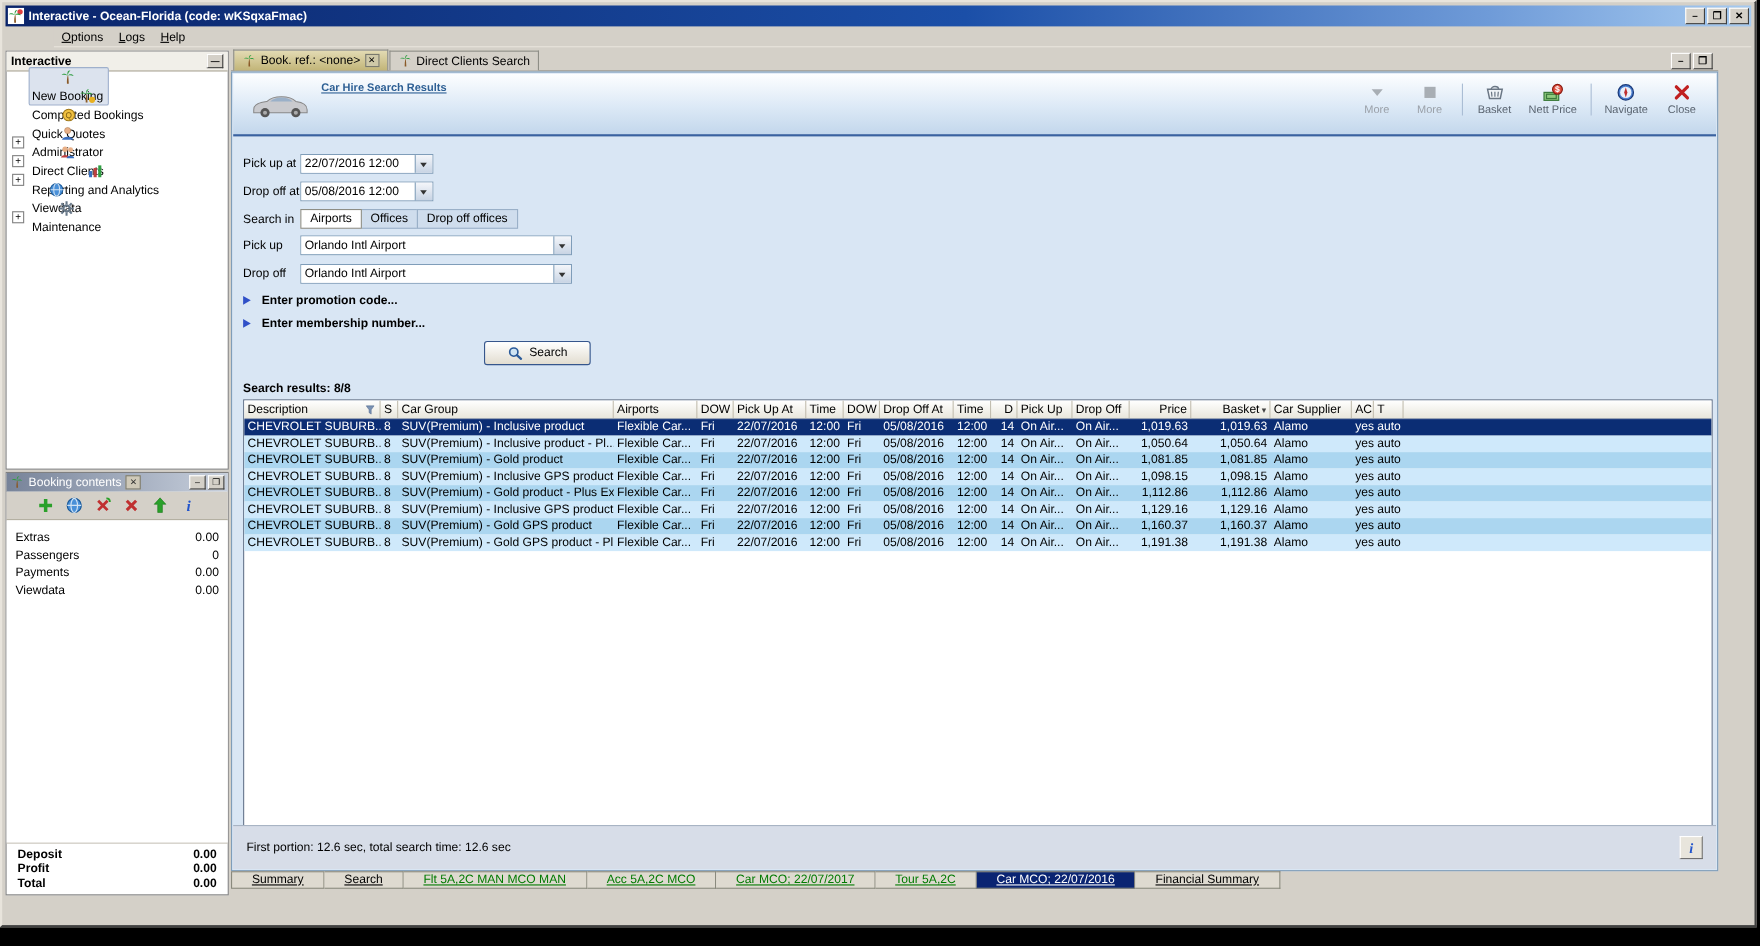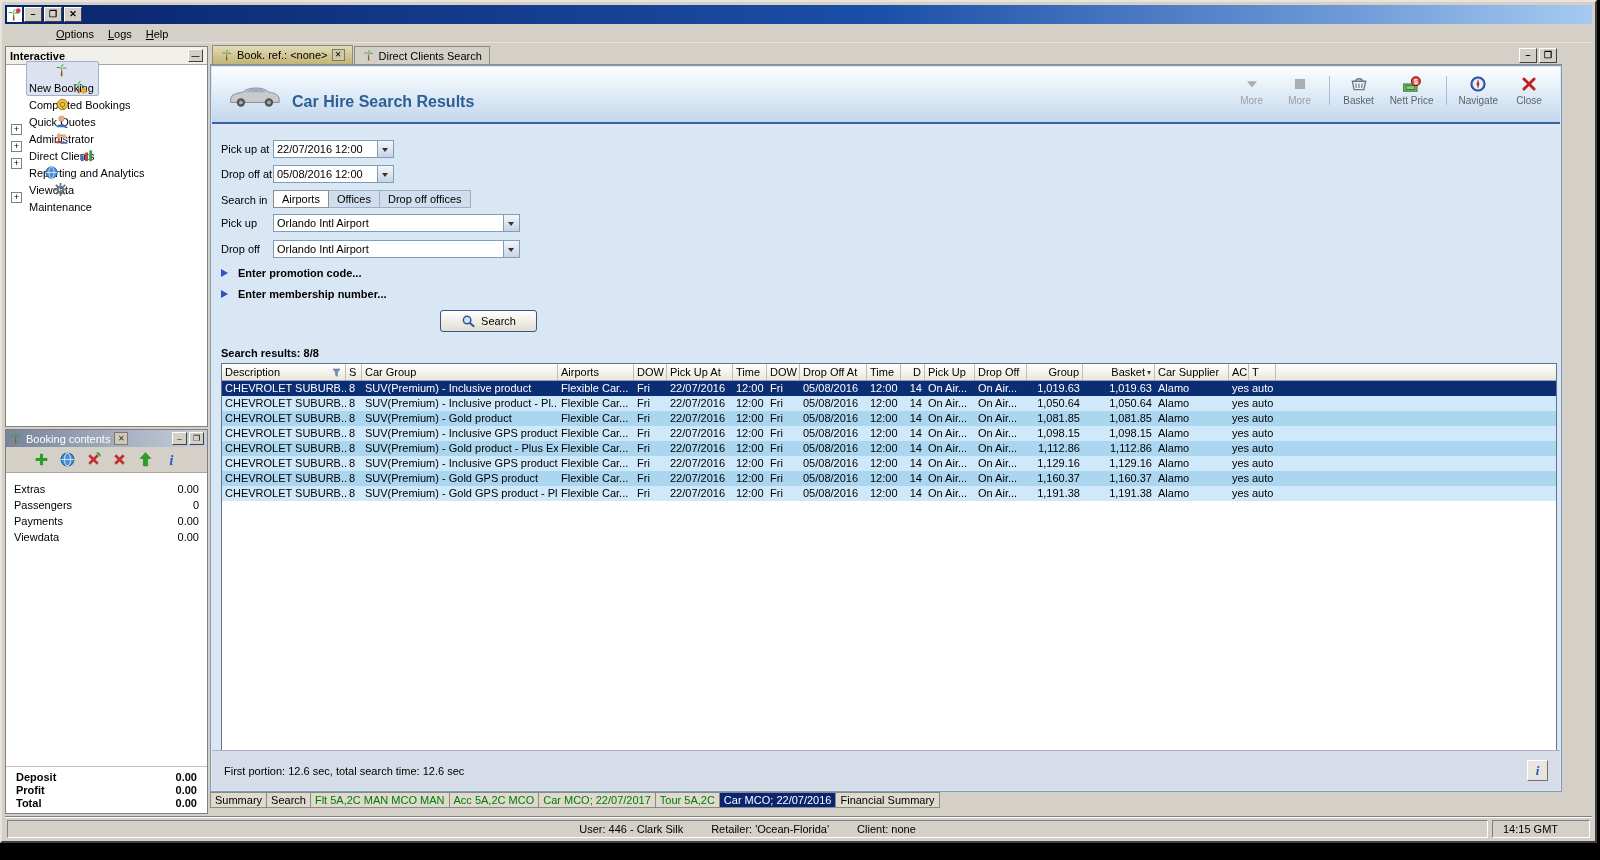--- a/index.html
+++ b/index.html
@@ -68,21 +68,21 @@
   .tab-icon { width:13px; height:13px; }
   .tab-close { font-size:8px; border:1px solid #7a7a6e; background:#cfc9a8; width:13px; height:12px;
     line-height:10px; text-align:center; }
   .mdi-btns { position:absolute; right:5px; top:2px; display:flex; gap:2px; }
 
   .panel { position:absolute; left:0; top:19px; width:1352px; height:727px; background:#d9e6f4;
     border:1px solid #7f9db9; }
   .panel-header { position:absolute; left:1px; right:1px; top:1px; height:57px;
     background:linear-gradient(180deg,#fdfeff 0%,#dce9f6 55%,#c3d7ec 100%); border-bottom:2px solid #3a62a0; }
   .car-image { position:absolute; left:14px; top:12px; width:56px; height:32px; }
-  .panel-title { position:absolute; left:80px; top:26px; font-size:16px; font-weight:bold; color:#2d5f94; }
+  .panel-title { position:absolute; left:80px; top:8px; font-size:10px; font-weight:bold; color:#2d5f94;text-decoration:underline; }
   .ch-toolbar { position:absolute; top:6px; right:10px; display:flex; align-items:stretch; gap:6px; }
   .tb-btn { min-width:42px; display:flex; flex-direction:column; align-items:center; gap:2px; padding:2px 4px; }
   .tb-icon { width:20px; height:18px; }
   .tb-label { font-size:10px; color:#5a6470; white-space:nowrap; }
   .tb-btn.disabled .tb-label { color:#9aa0a8; }
   .tb-sep { width:1px; background:#aabdd4; margin:3px 2px; }
 
   .f-label { position:absolute; left:10px; white-space:nowrap; }
   .combo { position:absolute; height:18px; display:flex; border:1px solid #7f9db9; background:#fff; }
   .combo input { flex:1; border:none; outline:none; font:11px "Liberation Sans",sans-serif; padding:0 3px; min-width:0; }
@@ -115,22 +115,22 @@
   .tr.dk { background:#abd6f0; }
   .tr.sel { background:#0b2d74; color:#fff; }
 
   .panel-status { position:absolute; left:1px; right:1px; bottom:1px; height:40px; background:#d7dde8;
     border-top:1px solid #a8b4c4; display:flex; align-items:center; padding:0 12px; }
   .info-btn { margin-left:auto; width:21px; height:21px; background:#e8e5dc; border:1px solid;
     border-color:#fff #707070 #707070 #fff; text-align:center; line-height:19px; color:#2255cc;
     font-weight:bold; font-style:italic; font-family:"Liberation Serif",serif; font-size:13px; }
 
   .bottom-tabs { position:absolute; left:0; top:746px; right:0; height:16px; display:flex; }
-  .b-tab { height:16px; padding:1px 4px; border:1px solid #8a8a7e; border-left:none; background:#dedad0;
-    white-space:nowrap; }
+  .b-tab { height:16px; padding:1px 18px; border:1px solid #8a8a7e; border-left:none; background:#dedad0;
+    white-space:nowrap;text-decoration:underline; }
   .b-tab:first-child { border-left:1px solid #8a8a7e; }
   .b-tab.green { color:#007a00; }
   .b-tab.sel { background:#0a2472; color:#fff; }
 
   
   .status-bar { position:absolute; left:3px; right:3px; top:814px; height:25px; background:#d4d0c8;
     border-top:1px solid #808080; box-shadow:inset 0 1px 0 #fff; }
   .sb-cell { position:absolute; top:3px; bottom:3px; border:1px solid; border-color:#808080 #fff #fff #808080; }
   .sb-main { left:2px; right:104px; display:flex; align-items:center; justify-content:center; gap:28px; }
   .sb-time { right:2px; width:98px; display:flex; align-items:center; padding-left:10px; }
@@ -142,20 +142,21 @@
 
   <div class="title-bar">
     <span class="icon" style="width:15px;height:15px">
         <svg viewBox="0 0 16 16">
           <rect width="16" height="16" fill="#fff"></rect>
           <circle cx="12" cy="4" r="2.6" fill="#e04040"></circle>
           <path d="M7 7c-.7 3-.8 5-.7 7.5h1.8C8 12 7.8 9.3 7.5 7z" fill="#8a5a28"></path>
           <path d="M7 7C4.8 4.6 2 5 1.2 6.6 3.2 5.9 5.4 6.5 7 7zm0 0c-.9-3 .4-5 2.6-4.7C8.2 3 7.4 5 7 7zm0 0c2-2 5-1.6 5.8.4C10.7 6.6 8.6 6.8 7 7z" fill="#2f9e41"></path>
         </svg>
       </span>
+    <span class="title-text">Interactive - Ocean-Florida (code: wKSqxaFmac)</span>
     <span class="win-btn">–</span>
     <span class="win-btn">❐</span>
     <span class="win-btn">✕</span>
   </div>
 
   <div class="menu-bar" id="menu-items">
       <div class="menu-item">Options</div>
       <div class="menu-item">Logs</div>
       <div class="menu-item">Help</div>
     </div>
@@ -535,21 +536,21 @@
             <div class="th r" style="width: 24px;">
               <span>D</span>
             </div>
             <div class="th" style="width: 50px;">
               <span>Pick Up</span>
             </div>
             <div class="th" style="width: 52px;">
               <span>Drop Off</span>
             </div>
             <div class="th r" style="width: 56px;">
-              <span>Group</span>
+              <span>Price</span>
             </div>
             <div class="th r" style="width: 72px;">
               <span>Basket</span>
               <span class="sort">▾</span>
             </div>
             <div class="th" style="width: 74px;">
               <span>Car Supplier</span>
             </div>
             <div class="th" style="width: 20px;">
               <span>AC</span>
@@ -734,23 +735,13 @@
         <span class="b-tab">Search</span>
         <span class="b-tab green">Flt 5A,2C MAN MCO MAN</span>
         <span class="b-tab green">Acc 5A,2C MCO</span>
         <span class="b-tab green">Car MCO; 22/07/2017</span>
         <span class="b-tab green">Tour 5A,2C</span>
         <span class="b-tab sel">Car MCO; 22/07/2016</span>
         <span class="b-tab">Financial Summary</span>
       </div>
   </div>
 
-  <div class="status-bar">
-    <div class="sb-cell sb-main">
-      <span>User: 446 - Clark Silk</span>
-      <span>Retailer: 'Ocean-Florida'</span>
-      <span>Client: none</span>
-    </div>
-    <div class="sb-cell sb-time">
-      <span>14:15 GMT</span>
-    </div>
-  </div>
 </div>
 
 </body></html>

